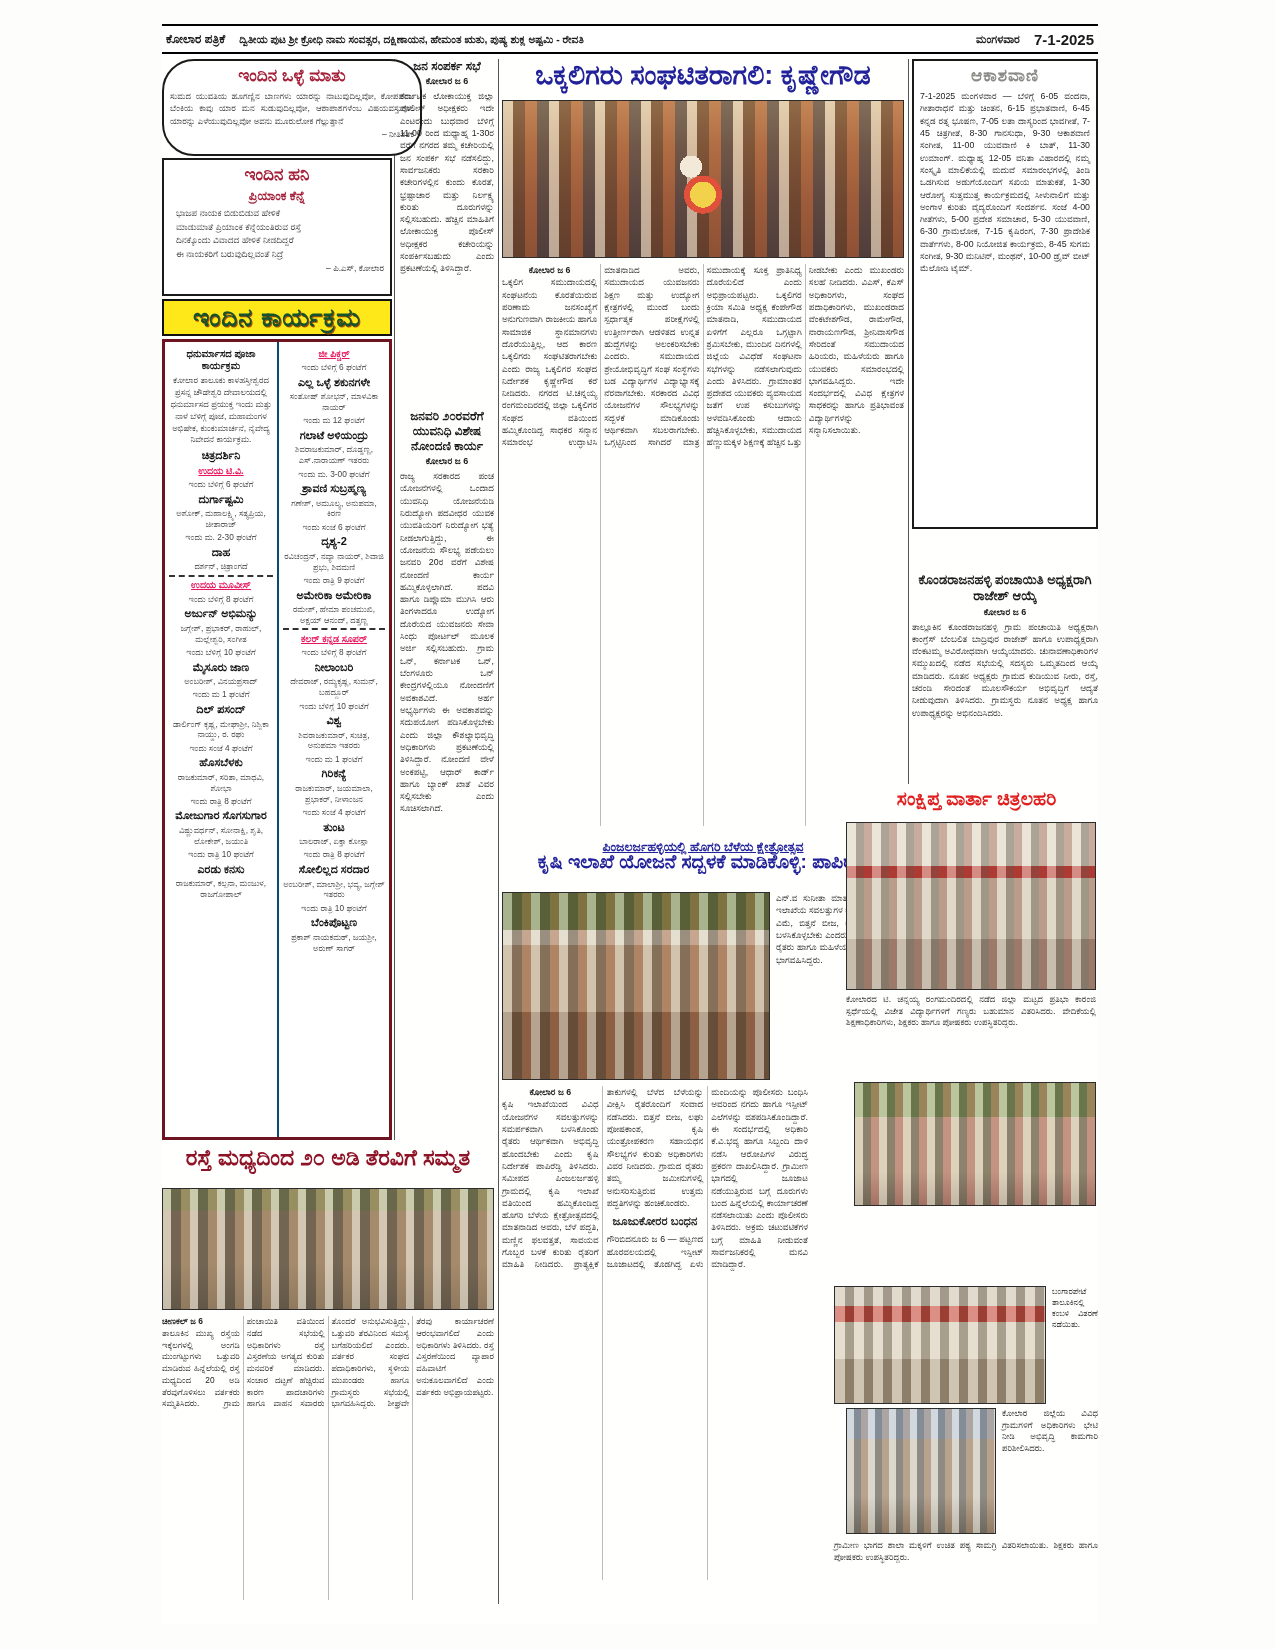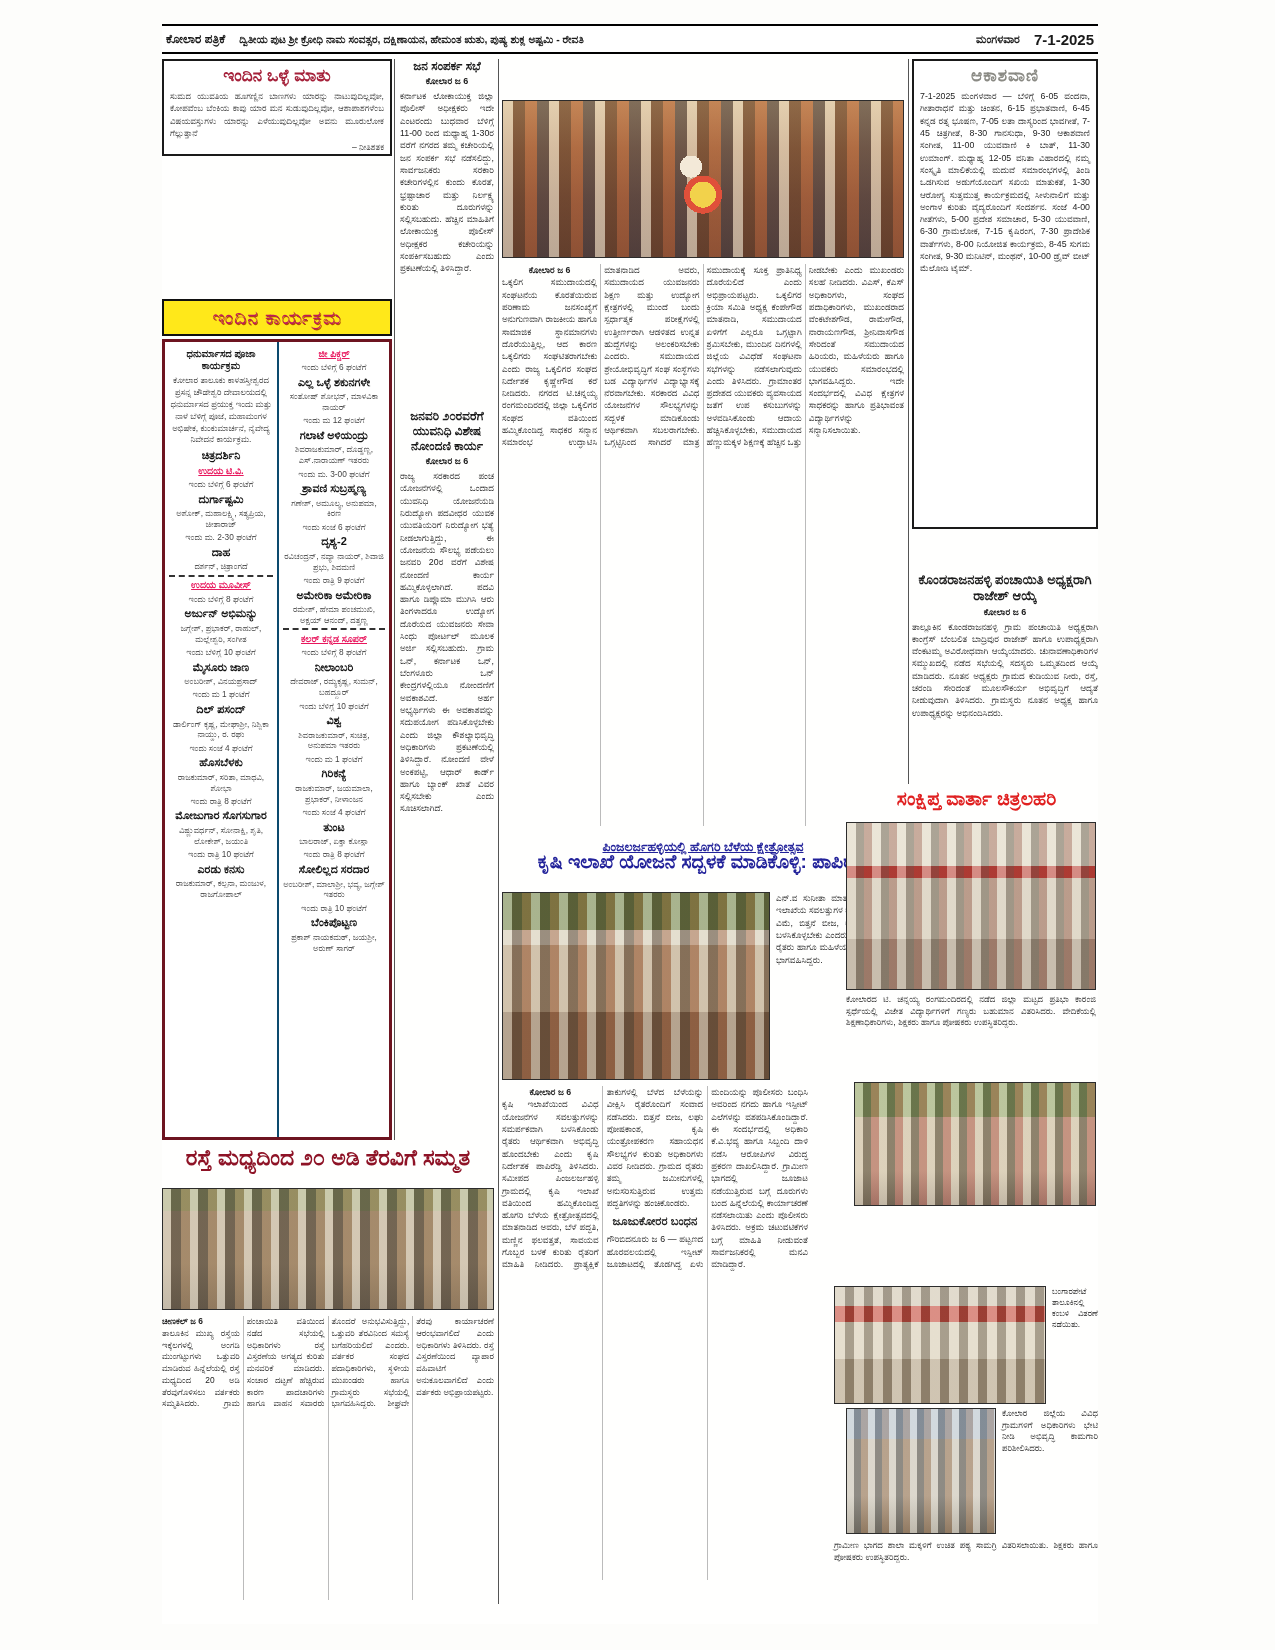--- a/index.html
+++ b/index.html
@@ -14,21 +14,21 @@
   .mh-datenum{font-size:15px;font-weight:bold;}
   
   .box{border:2px solid #1a1a1a;box-sizing:border-box;background:#fff;padding:4px 6px;}
   .gw-title{color:#a5213a;font-weight:bold;font-size:17px;text-align:center;margin:1px 0 4px;}
   .gw-body{font-size:8.6px;line-height:1.45;text-align:justify;color:#333;}
   .gw-credit{font-size:8.6px;text-align:right;color:#333;margin-top:2px;}
   .hani-sub{color:#a5213a;font-weight:bold;font-size:12.5px;text-align:center;margin:2px 0 3px;}
   .hani-body{font-size:9px;line-height:1.5;color:#333;white-space:pre-line;text-align:left;padding-left:6px;}
   
   .banner{position:absolute;left:0;top:275px;width:230px;height:37px;background:#ffe81a;border:2px solid #111;box-sizing:border-box;display:flex;align-items:center;justify-content:center;}
-  .banner span{color:#be185d;font-weight:normal;font-size:19px;letter-spacing:1px;text-shadow:1px 1px 0 #b05000;}
+  .banner span{color:#14532d;font-weight:bold;font-size:25px;letter-spacing:1px;text-shadow:1px 1px 0 #b05000;}
   
   .progbox{position:absolute;left:0;top:315px;width:230px;height:801px;border:3px solid #6d1420;box-sizing:border-box;display:flex;background:#fff;}
   .prog-col{width:50%;padding:3px 4px;box-sizing:border-box;overflow:hidden;}
   .prog-col + .prog-col{border-left:2px solid #0c4a6e;}
   .prog-col > div{margin:2.5px 0;text-align:center;}
   .p-head{font-weight:bold;font-size:10px;line-height:1.25;}
   .p-title{font-weight:bold;font-size:11px;line-height:1.2;color:#111;}
   .p-channel{font-weight:bold;font-size:9.5px;color:#e8175d;text-decoration:underline;}
   .p-cast{font-size:8.3px;color:#444;line-height:1.3;}
   .p-time{font-size:8.3px;color:#444;}
@@ -87,26 +87,35 @@
     <span class="mh-paper">ಕೋಲಾರ ಪತ್ರಿಕೆ</span>
     <span class="mh-info">ದ್ವಿತೀಯ ಪುಟ   ಶ್ರೀ ಕ್ರೋಧಿ ನಾಮ ಸಂವತ್ಸರ, ದಕ್ಷಿಣಾಯನ, ಹೇಮಂತ ಋತು, ಪುಷ್ಯ ಶುಕ್ಲ ಅಷ್ಟಮಿ - ರೇವತಿ</span>
     <span class="mh-date">ಮಂಗಳವಾರ</span>
     <span class="mh-datenum">7-1-2025</span>
   </div>
 
   <div class="vr" style="left:232px;top:35px;height:1081px;"></div>
   <div class="vr" style="left:336px;top:35px;height:1545px;"></div>
   <div class="vr" style="left:746px;top:35px;height:725px;"></div>
 
-  <div class="box abs" style="left:0;top:35px;width:230px;height:97px;">
+  <div class="box abs" style="left:0;top:35px;width:260px;height:97px;border-radius:32px;">
     <div class="gw-title">ಇಂದಿನ ಒಳ್ಳೆ ಮಾತು</div>
     <div class="gw-body">ಸುಮದ ಯುವತಿಯ ಹೂಗಣ್ಣಿನ ಬಾಣಗಳು ಯಾರನ್ನು ನಾಟುವುದಿಲ್ಲವೋ, ಕೋಪವೆಂಬ ಬೆಂಕಿಯ ಕಾವು ಯಾರ ಮನ ಸುಡುವುದಿಲ್ಲವೋ, ಆಶಾಪಾಶಗಳೆಂಬ ವಿಷಯವಸ್ತುಗಳು ಯಾರನ್ನು ಎಳೆಯುವುದಿಲ್ಲವೋ ಅವನು ಮೂರುಲೋಕ ಗೆಲ್ಲುತ್ತಾನೆ</div>
     <div class="gw-credit">– ನೀತಿಶತಕ</div>
   </div>
 
+  <div class="box abs" style="left:0;top:134px;width:230px;height:138px;">
+    <div class="gw-title">ಇಂದಿನ ಹನಿ</div>
+    <div class="hani-sub">ಪ್ರಿಯಾಂಕ ಕೆನ್ನೆ</div>
+    <div class="hani-body">ಭಾಜಪ ನಾಯಕ ಬಿಡುಬಿಡುವ ಹೇಳಿಕೆ
+ಮಾಡುಮಾತೆ ಪ್ರಿಯಾಂಕ ಕೆನ್ನೆಯಂತಿರುವ ರಸ್ತೆ
+ದಿನಕ್ಕೊಂದು ವಿವಾದದ ಹೇಳಿಕೆ ನೀಡದಿದ್ದರೆ
+ಈ ನಾಯಕರಿಗೆ ಬರುವುದಿಲ್ಲವಂತೆ ನಿದ್ರೆ</div>
+    <div class="gw-credit">– ಪಿ.ಎಸ್, ಕೋಲಾರ</div>
+  </div>
 
   <div class="banner">
     <span>ಇಂದಿನ ಕಾರ್ಯಕ್ರಮ</span>
   </div>
 
   <div class="progbox">
     <div class="prog-col">
 
     <div class="p-head">ಧನುರ್ಮಾಸದ ಪೂಜಾ ಕಾರ್ಯಕ್ರಮ</div>
         <div class="p-body">ಕೋಲಾರ ತಾಲೂಕು ಕಾಳಹಸ್ತೀಶ್ವರದ ಪ್ರಸನ್ನ ಚೌಡೇಶ್ವರಿ ದೇವಾಲಯದಲ್ಲಿ ಧನುರ್ಮಾಸದ ಪ್ರಯುಕ್ತ ಇಂದು ಮತ್ತು ನಾಳೆ ಬೆಳಿಗ್ಗೆ ಪೂಜೆ, ಮಹಾಮಂಗಳ ಅಭಿಷೇಕ, ಕುಂಕುಮಾರ್ಚನೆ, ನೈವೇದ್ಯ ನಿವೇದನೆ ಕಾರ್ಯಕ್ರಮ.</div>
@@ -185,20 +194,21 @@
     <div class="dateline">ಕೋಲಾರ ಜ 6</div>
     <div class="btxt">ಕರ್ನಾಟಕ ಲೋಕಾಯುಕ್ತ ಜಿಲ್ಲಾ ಪೊಲೀಸ್ ಅಧೀಕ್ಷಕರು ಇದೇ ಎಂಟರಂದು ಬುಧವಾರ ಬೆಳಿಗ್ಗೆ 11-00 ರಿಂದ ಮಧ್ಯಾಹ್ನ 1-30ರ ವರೆಗೆ ನಗರದ ತಮ್ಮ ಕಚೇರಿಯಲ್ಲಿ ಜನ ಸಂಪರ್ಕ ಸಭೆ ನಡೆಸಲಿದ್ದು, ಸಾರ್ವಜನಿಕರು ಸರಕಾರಿ ಕಚೇರಿಗಳಲ್ಲಿನ ಕುಂದು ಕೊರತೆ, ಭ್ರಷ್ಟಾಚಾರ ಮತ್ತು ನಿರ್ಲಕ್ಷ್ಯ ಕುರಿತು ದೂರುಗಳನ್ನು ಸಲ್ಲಿಸಬಹುದು. ಹೆಚ್ಚಿನ ಮಾಹಿತಿಗೆ ಲೋಕಾಯುಕ್ತ ಪೊಲೀಸ್ ಅಧೀಕ್ಷಕರ ಕಚೇರಿಯನ್ನು ಸಂಪರ್ಕಿಸಬಹುದು ಎಂದು ಪ್ರಕಟಣೆಯಲ್ಲಿ ತಿಳಿಸಿದ್ದಾರೆ.</div>
   </div>
 
   <div class="abs" style="left:238px;top:385px;width:94px;">
     <div class="art-h" style="font-size:12px;">ಜನವರಿ ೨೦ರವರೆಗೆ ಯುವನಿಧಿ ವಿಶೇಷ ನೋಂದಣಿ ಕಾರ್ಯ</div>
     <div class="dateline">ಕೋಲಾರ ಜ 6</div>
     <div class="btxt">ರಾಜ್ಯ ಸರಕಾರದ ಪಂಚ ಯೋಜನೆಗಳಲ್ಲಿ ಒಂದಾದ ಯುವನಿಧಿ ಯೋಜನೆಯಡಿ ನಿರುದ್ಯೋಗಿ ಪದವೀಧರ ಯುವಕ ಯುವತಿಯರಿಗೆ ನಿರುದ್ಯೋಗ ಭತ್ಯೆ ನೀಡಲಾಗುತ್ತಿದ್ದು, ಈ ಯೋಜನೆಯ ಸೌಲಭ್ಯ ಪಡೆಯಲು ಜನವರಿ 20ರ ವರೆಗೆ ವಿಶೇಷ ನೋಂದಣಿ ಕಾರ್ಯ ಹಮ್ಮಿಕೊಳ್ಳಲಾಗಿದೆ. ಪದವಿ ಹಾಗೂ ಡಿಪ್ಲೊಮಾ ಮುಗಿಸಿ ಆರು ತಿಂಗಳಾದರೂ ಉದ್ಯೋಗ ದೊರೆಯದ ಯುವಜನರು ಸೇವಾ ಸಿಂಧು ಪೋರ್ಟಲ್ ಮೂಲಕ ಅರ್ಜಿ ಸಲ್ಲಿಸಬಹುದು. ಗ್ರಾಮ ಒನ್, ಕರ್ನಾಟಕ ಒನ್, ಬೆಂಗಳೂರು ಒನ್ ಕೇಂದ್ರಗಳಲ್ಲಿಯೂ ನೋಂದಣಿಗೆ ಅವಕಾಶವಿದೆ. ಅರ್ಹ ಅಭ್ಯರ್ಥಿಗಳು ಈ ಅವಕಾಶವನ್ನು ಸದುಪಯೋಗ ಪಡಿಸಿಕೊಳ್ಳಬೇಕು ಎಂದು ಜಿಲ್ಲಾ ಕೌಶಲ್ಯಾಭಿವೃದ್ಧಿ ಅಧಿಕಾರಿಗಳು ಪ್ರಕಟಣೆಯಲ್ಲಿ ತಿಳಿಸಿದ್ದಾರೆ. ನೋಂದಣಿ ವೇಳೆ ಅಂಕಪಟ್ಟಿ, ಆಧಾರ್ ಕಾರ್ಡ್ ಹಾಗೂ ಬ್ಯಾಂಕ್ ಖಾತೆ ವಿವರ ಸಲ್ಲಿಸಬೇಕು ಎಂದು ಸೂಚಿಸಲಾಗಿದೆ.</div>
   </div>
 
+  <div class="abs main-headline" style="left:340px;top:37px;width:402px;">ಒಕ್ಕಲಿಗರು ಸಂಘಟಿತರಾಗಲಿ: ಕೃಷ್ಣೇಗೌಡ</div>
 
   <div class="photo ph-main" style="left:340px;top:76px;width:402px;height:158px;"></div>
 
   <div class="abs cols4 btxt" style="left:340px;top:240px;width:402px;height:562px;">
     <span style="display:block;text-align:center;font-weight:bold;">ಕೋಲಾರ ಜ 6</span>
     <span>ಒಕ್ಕಲಿಗ ಸಮುದಾಯದಲ್ಲಿ ಸಂಘಟನೆಯ ಕೊರತೆಯಿರುವ ಪರಿಣಾಮ ಜನಸಂಖ್ಯೆಗೆ ಅನುಗುಣವಾಗಿ ರಾಜಕೀಯ ಹಾಗೂ ಸಾಮಾಜಿಕ ಸ್ಥಾನಮಾನಗಳು ದೊರೆಯುತ್ತಿಲ್ಲ, ಆದ ಕಾರಣ ಒಕ್ಕಲಿಗರು ಸಂಘಟಿತರಾಗಬೇಕು ಎಂದು ರಾಜ್ಯ ಒಕ್ಕಲಿಗರ ಸಂಘದ ನಿರ್ದೇಶಕ ಕೃಷ್ಣೇಗೌಡ ಕರೆ ನೀಡಿದರು. ನಗರದ ಟಿ.ಚನ್ನಯ್ಯ ರಂಗಮಂದಿರದಲ್ಲಿ ಜಿಲ್ಲಾ ಒಕ್ಕಲಿಗರ ಸಂಘದ ವತಿಯಿಂದ ಹಮ್ಮಿಕೊಂಡಿದ್ದ ಸಾಧಕರ ಸನ್ಮಾನ ಸಮಾರಂಭ ಉದ್ಘಾಟಿಸಿ ಮಾತನಾಡಿದ ಅವರು, ಸಮುದಾಯದ ಯುವಜನರು ಶಿಕ್ಷಣ ಮತ್ತು ಉದ್ಯೋಗ ಕ್ಷೇತ್ರಗಳಲ್ಲಿ ಮುಂದೆ ಬಂದು ಸ್ಪರ್ಧಾತ್ಮಕ ಪರೀಕ್ಷೆಗಳಲ್ಲಿ ಉತ್ತೀರ್ಣರಾಗಿ ಆಡಳಿತದ ಉನ್ನತ ಹುದ್ದೆಗಳನ್ನು ಅಲಂಕರಿಸಬೇಕು ಎಂದರು. ಸಮುದಾಯದ ಶ್ರೇಯೋಭಿವೃದ್ಧಿಗೆ ಸಂಘ ಸಂಸ್ಥೆಗಳು ಬಡ ವಿದ್ಯಾರ್ಥಿಗಳ ವಿದ್ಯಾಭ್ಯಾಸಕ್ಕೆ ನೆರವಾಗಬೇಕು. ಸರಕಾರದ ವಿವಿಧ ಯೋಜನೆಗಳ ಸೌಲಭ್ಯಗಳನ್ನು ಸದ್ಬಳಕೆ ಮಾಡಿಕೊಂಡು ಆರ್ಥಿಕವಾಗಿ ಸಬಲರಾಗಬೇಕು. ಒಗ್ಗಟ್ಟಿನಿಂದ ಸಾಗಿದರೆ ಮಾತ್ರ ಸಮುದಾಯಕ್ಕೆ ಸೂಕ್ತ ಪ್ರಾತಿನಿಧ್ಯ ದೊರೆಯಲಿದೆ ಎಂದು ಅಭಿಪ್ರಾಯಪಟ್ಟರು. ಒಕ್ಕಲಿಗರ ಕ್ರಿಯಾ ಸಮಿತಿ ಅಧ್ಯಕ್ಷ ಕೆಂಪೇಗೌಡ ಮಾತನಾಡಿ, ಸಮುದಾಯದ ಏಳಿಗೆಗೆ ಎಲ್ಲರೂ ಒಗ್ಗಟ್ಟಾಗಿ ಶ್ರಮಿಸಬೇಕು, ಮುಂದಿನ ದಿನಗಳಲ್ಲಿ ಜಿಲ್ಲೆಯ ವಿವಿಧೆಡೆ ಸಂಘಟನಾ ಸಭೆಗಳನ್ನು ನಡೆಸಲಾಗುವುದು ಎಂದು ತಿಳಿಸಿದರು. ಗ್ರಾಮಾಂತರ ಪ್ರದೇಶದ ಯುವಕರು ವ್ಯವಸಾಯದ ಜತೆಗೆ ಉಪ ಕಸುಬುಗಳನ್ನು ಅಳವಡಿಸಿಕೊಂಡು ಆದಾಯ ಹೆಚ್ಚಿಸಿಕೊಳ್ಳಬೇಕು, ಸಮುದಾಯದ ಹೆಣ್ಣುಮಕ್ಕಳ ಶಿಕ್ಷಣಕ್ಕೆ ಹೆಚ್ಚಿನ ಒತ್ತು ನೀಡಬೇಕು ಎಂದು ಮುಖಂಡರು ಸಲಹೆ ನೀಡಿದರು. ವಿಎಸ್, ಕೆಎಸ್ ಅಧಿಕಾರಿಗಳು, ಸಂಘದ ಪದಾಧಿಕಾರಿಗಳು, ಮುಖಂಡರಾದ ವೆಂಕಟೇಶಗೌಡ, ರಾಮೇಗೌಡ, ನಾರಾಯಣಗೌಡ, ಶ್ರೀನಿವಾಸಗೌಡ ಸೇರಿದಂತೆ ಸಮುದಾಯದ ಹಿರಿಯರು, ಮಹಿಳೆಯರು ಹಾಗೂ ಯುವಕರು ಸಮಾರಂಭದಲ್ಲಿ ಭಾಗವಹಿಸಿದ್ದರು. ಇದೇ ಸಂದರ್ಭದಲ್ಲಿ ವಿವಿಧ ಕ್ಷೇತ್ರಗಳ ಸಾಧಕರನ್ನು ಹಾಗೂ ಪ್ರತಿಭಾವಂತ ವಿದ್ಯಾರ್ಥಿಗಳನ್ನು ಸನ್ಮಾನಿಸಲಾಯಿತು.</span>
   </div>
 
   <div class="abs kicker" style="left:340px;top:808px;width:402px;margin-top:8px;">ಪಿಂಜಲರ್ಜಹಳ್ಳಿಯಲ್ಲಿ ಹೊಗರಿ ಬೆಳೆಯ ಕ್ಷೇತ್ರೋತ್ಸವ</div>
   <div class="abs headline2" style="left:340px;top:828px;width:402px;">ಕೃಷಿ ಇಲಾಖೆ ಯೋಜನೆ ಸದ್ಬಳಕೆ ಮಾಡಿಕೊಳ್ಳಿ: ಪಾಪಿರೆಡ್ಡಿ</div>

